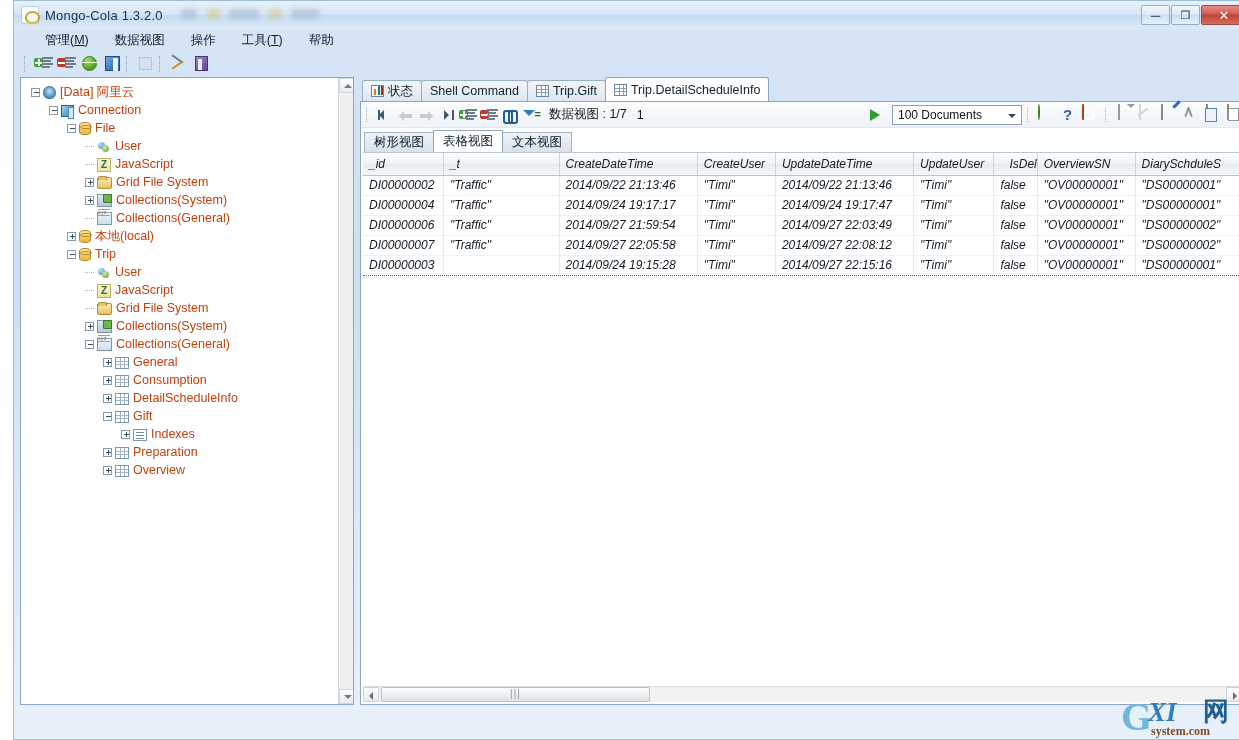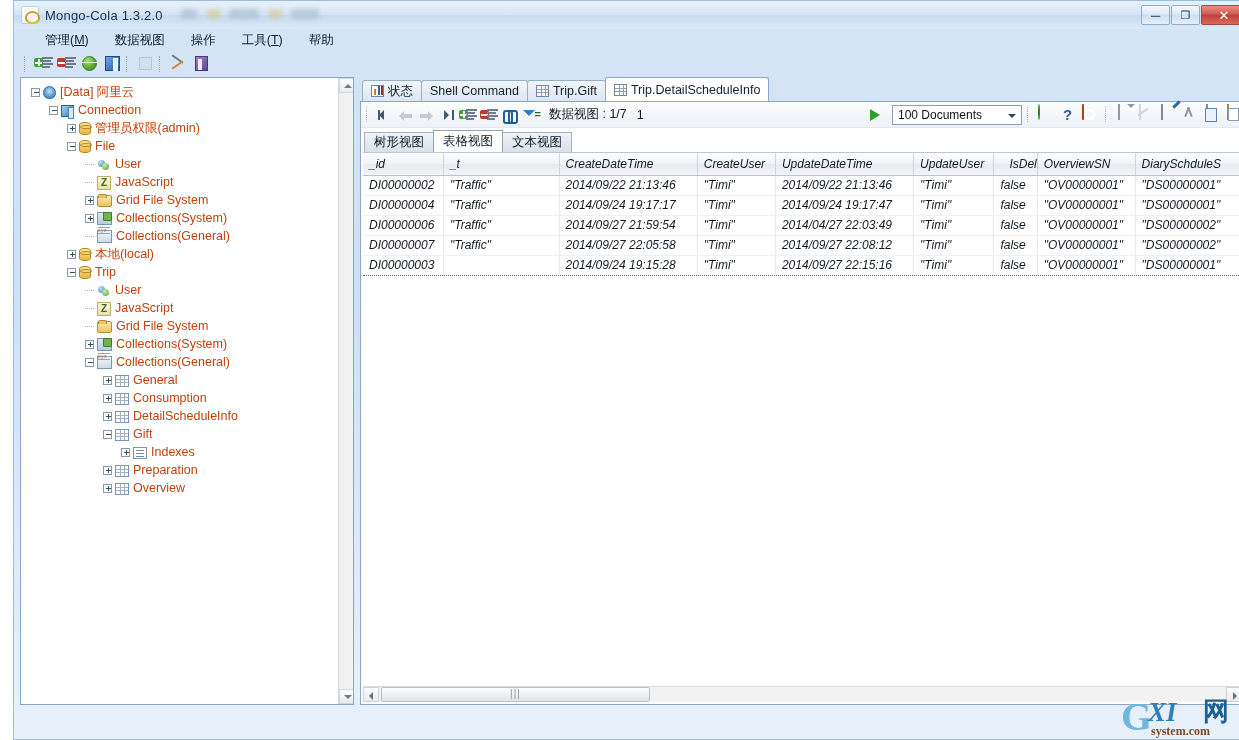--- a/index.html
+++ b/index.html
@@ -425,26 +425,20 @@
             <span class="indent" style="width: 6px;"></span>
             <span class="expander"></span>
             <span class="nicon i-server"></span>
             <span>[Data] 阿里云</span>
           </div>
           <div class="tnode">
             <span class="indent" style="width: 24px;"></span>
             <span class="expander"></span>
             <span class="nicon i-conn"></span>
             <span>Connection</span>
-          </div>
-          <div class="tnode">
-            <span class="indent" style="width: 42px;"></span>
-            <span class="expander plus"></span>
-            <span class="nicon i-db"></span>
-            <span>管理员权限(admin)</span>
           </div>
           <div class="tnode">
             <span class="indent" style="width: 42px;"></span>
             <span class="expander"></span>
             <span class="nicon i-db"></span>
             <span>File</span>
           </div>
           <div class="tnode">
             <span class="indent" style="width: 60px;"></span>
             <span class="dots"></span>
@@ -681,21 +675,21 @@
                   <td style="width: 82px;">"Timi"</td>
                   <td style="width: 45px;">false</td>
                   <td style="width: 100px;">"OV00000001"</td>
                   <td style="width: 110px;">"DS00000001"</td>
                 </tr>
                 <tr class="">
                   <td style="width: 82px;">DI00000006</td>
                   <td style="width: 128px;">"Traffic"</td>
                   <td style="width: 142px;">2014/09/27 21:59:54</td>
                   <td style="width: 80px;">"Timi"</td>
-                  <td style="width: 142px;">2014/04/27 22:03:49</td>
+                  <td style="width: 142px;">2014/09/27 22:03:49</td>
                   <td style="width: 82px;">"Timi"</td>
                   <td style="width: 45px;">false</td>
                   <td style="width: 100px;">"OV00000001"</td>
                   <td style="width: 110px;">"DS00000002"</td>
                 </tr>
                 <tr class="">
                   <td style="width: 82px;">DI00000007</td>
                   <td style="width: 128px;">"Traffic"</td>
                   <td style="width: 142px;">2014/09/27 22:05:58</td>
                   <td style="width: 80px;">"Timi"</td>

